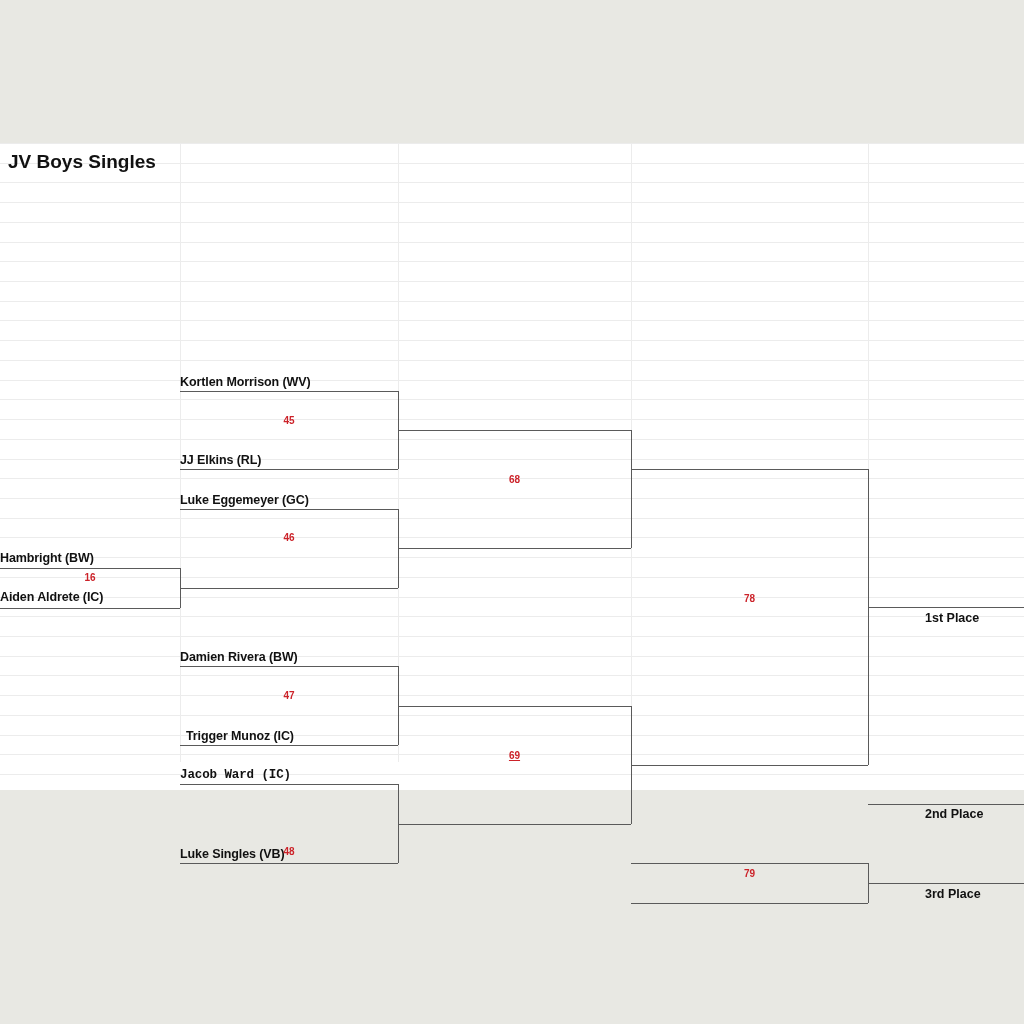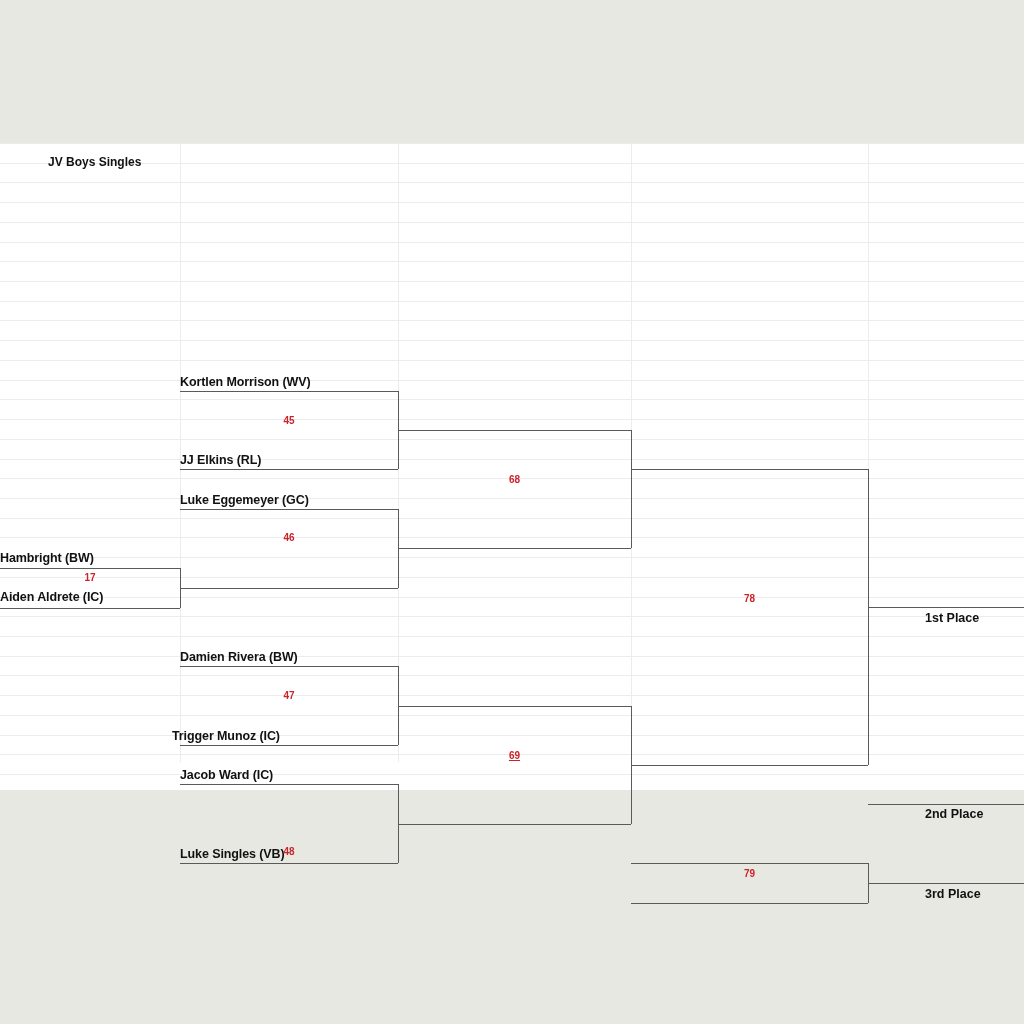--- a/index.html
+++ b/index.html
@@ -91,26 +91,25 @@
     font-size: 12.5px;
     font-weight: bold;
     color: #111111;
     white-space: nowrap;
     line-height: 14px;
   }
   #title {
     position: absolute;
     left: 8px;
     top: 154px;
-    font-size: 12px;
+    font-size: 19px;
     font-weight: bold;
     color: #111111;
     white-space: nowrap;
     line-height: 16px;
-    margin-left: 40px;
   }
 </style>
 </head>
 <body>
 
 <div id="sheet">
 
   <div id="grid">
       <div class="hline" style="top: 0px;"></div>
       <div class="hline" style="top: 20px;"></div>
@@ -199,26 +198,26 @@
 
   <div class="seed-name" style="left:0px; top:408px; width:180px;">Hambright (BW)</div>
   <div class="seed-name" style="left:0px; top:447px; width:180px;">Aiden Aldrete (IC)</div>
 
   <div class="seed-name" style="left:180px; top:232px; width:218px;">Kortlen Morrison (WV)</div>
   <div class="seed-name" style="left:180px; top:310px; width:218px;">JJ Elkins (RL)</div>
 
   <div class="seed-name" style="left:180px; top:350px; width:218px;">Luke Eggemeyer (GC)</div>
 
   <div class="seed-name" style="left:180px; top:507px; width:218px;">Damien Rivera (BW)</div>
-  <div class="seed-name" style="left:172px; top:586px; width:218px;">Trigger Munoz (IC)</div>
-
-  <div class="seed-name" style="left:180px; top:625px; width:218px;">Jacob Ward (IC)</div>
+  <div class="seed-name" style="left:186px; top:586px; width:218px;">Trigger Munoz (IC)</div>
+
+  <div class="seed-name" style="left:180px; top:625px; width:218px;font-family:Liberation Mono, monospace;">Jacob Ward (IC)</div>
   <div class="seed-name" style="left:180px; top:704px; width:218px;">Luke Singles (VB)</div>
 
-  <div class="match-num" style="left:0px; top:429px; width:180px;">17</div>
+  <div class="match-num" style="left:0px; top:429px; width:180px;">16</div>
 
   <div class="match-num" style="left:180px; top:272px; width:218px;">45</div>
   <div class="match-num" style="left:180px; top:389px; width:218px;">46</div>
   <div class="match-num" style="left:180px; top:547px; width:218px;">47</div>
   <div class="match-num" style="left:180px; top:703px; width:218px;">48</div>
 
   <div class="match-num" style="left:398px; top:331px; width:233px;">68</div>
   <div class="match-num" style="left:398px; top:607px; width:233px;text-decoration:underline;">69</div>
 
   <div class="match-num" style="left:631px; top:450px; width:237px;">78</div>

